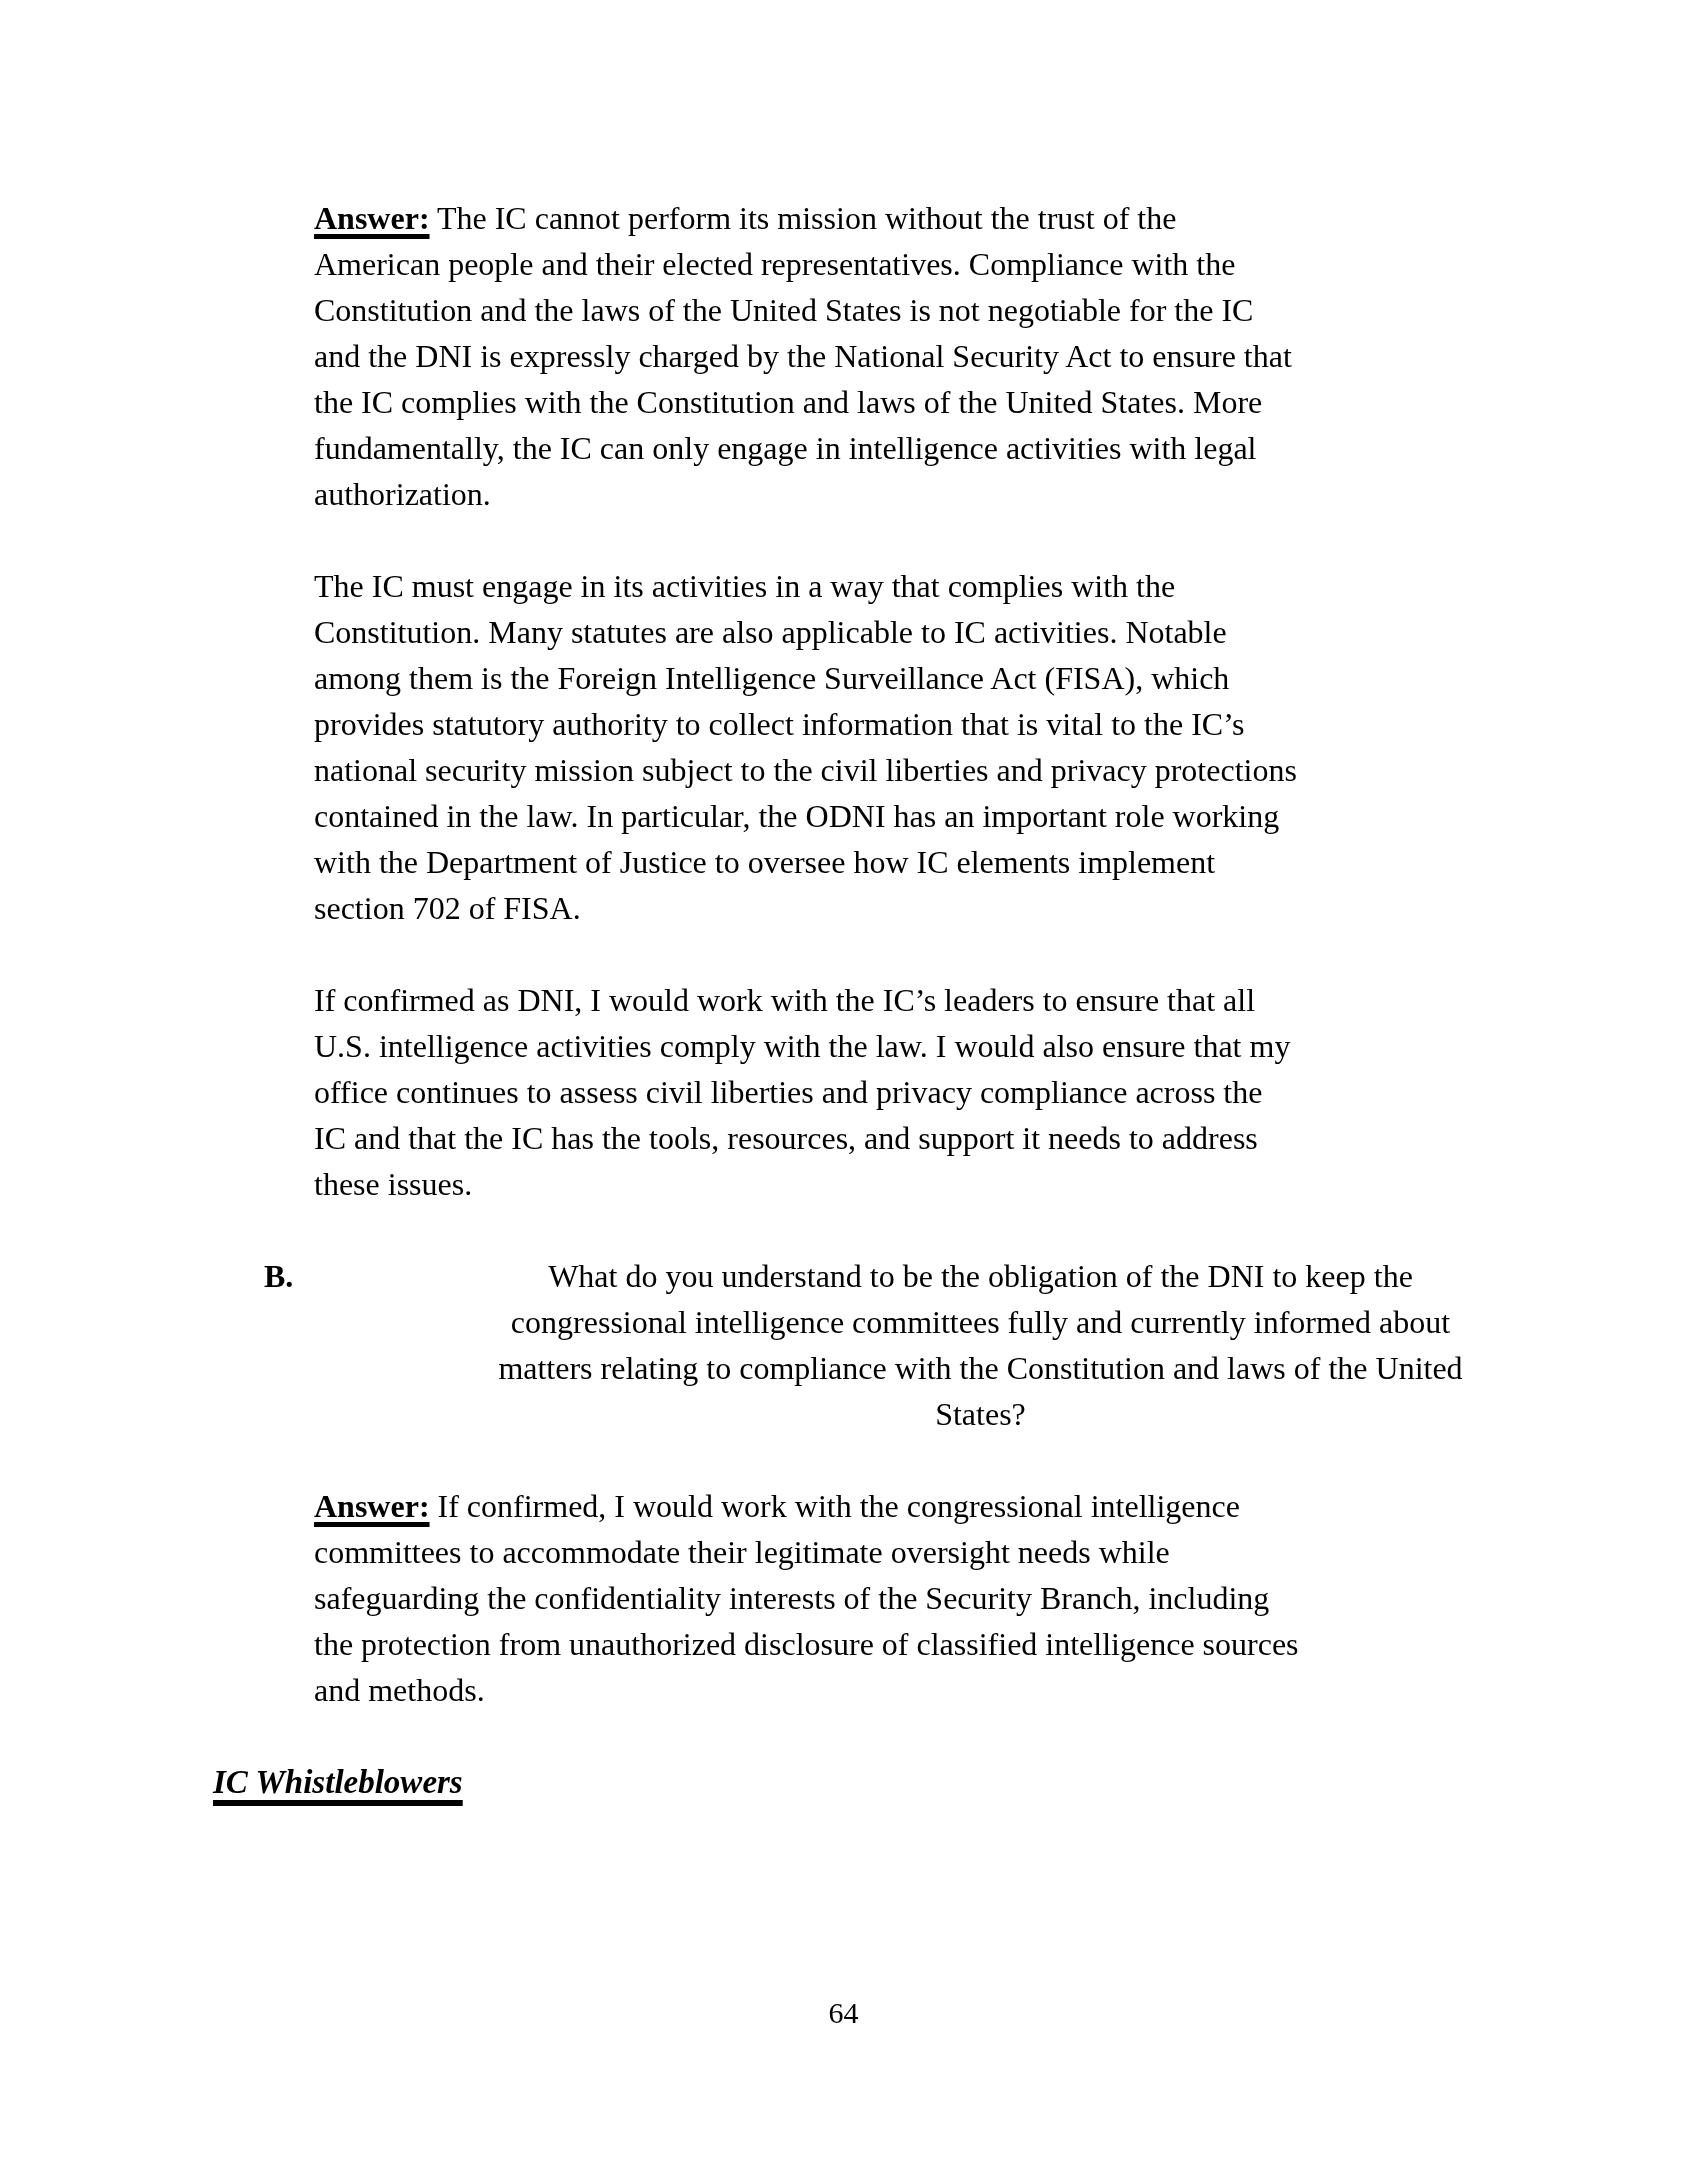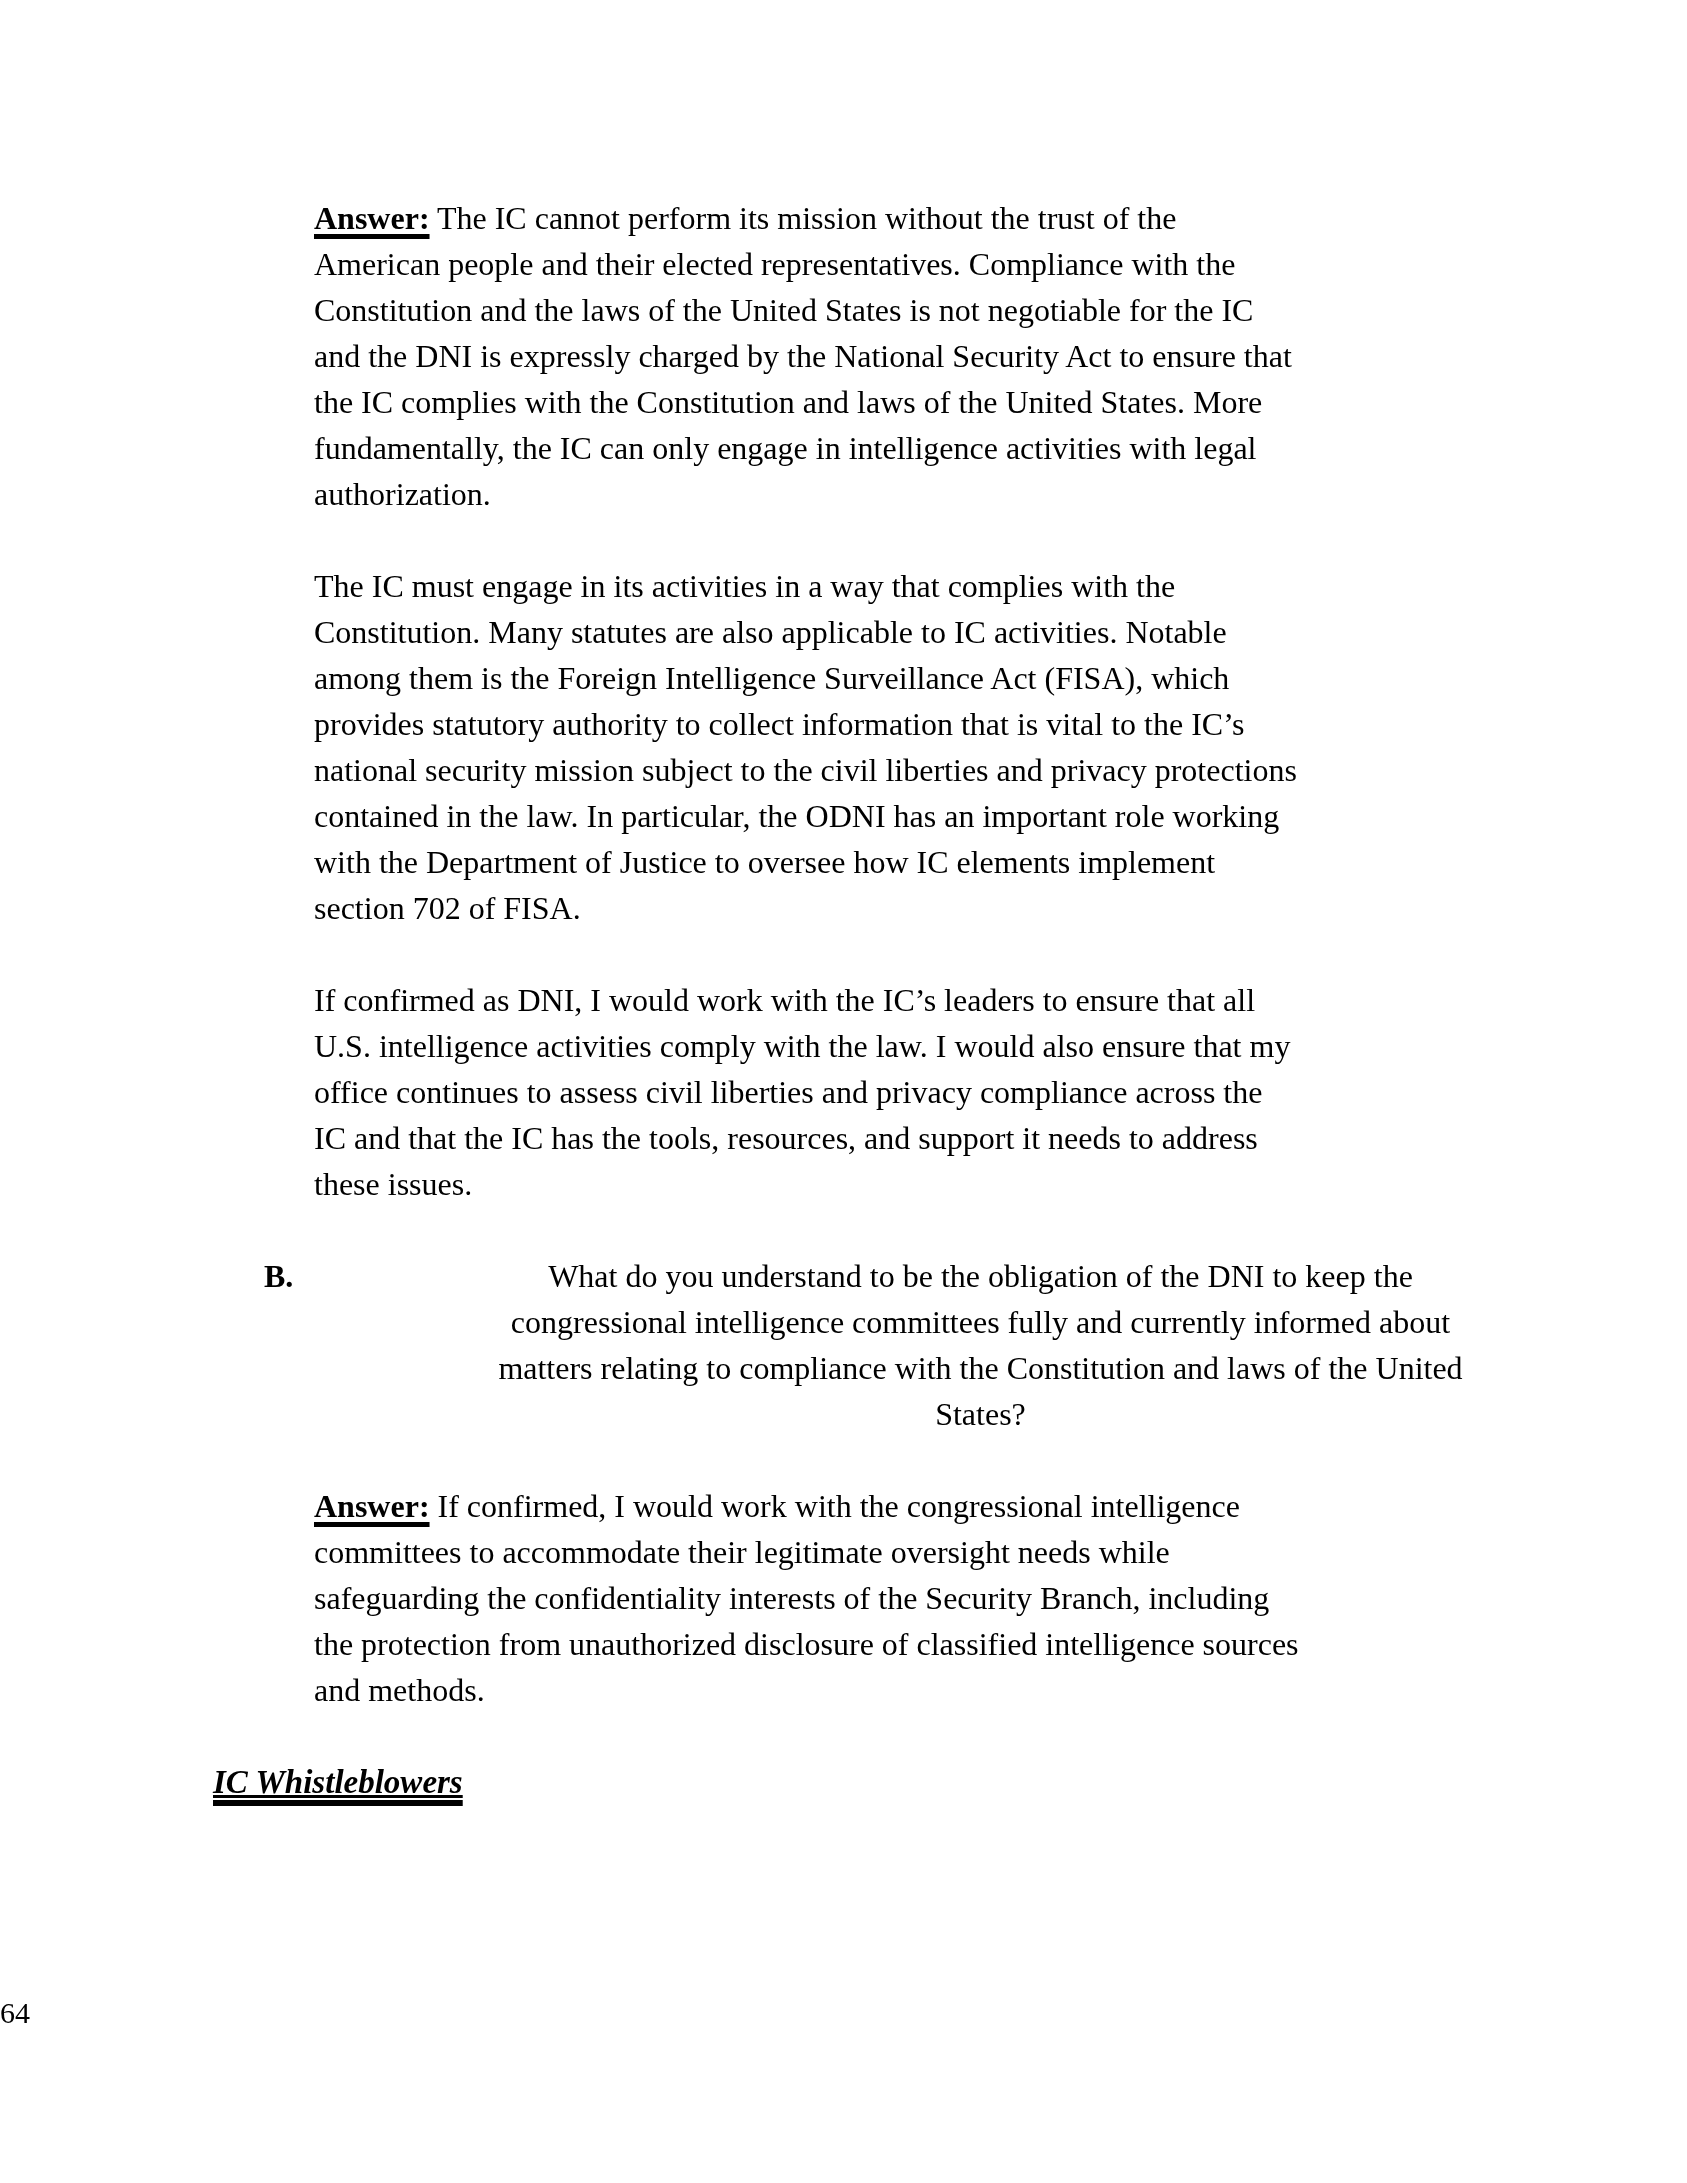--- a/index.html
+++ b/index.html
@@ -49,21 +49,20 @@
     flex: 0 0 50px;
   }
   .question-body {
     flex: 1 1 auto;
     text-align: center;
   }
   .section-heading {
     font-size: 33px;
     line-height: 46px;
     margin: 12px 40px 46px 197px;
-    text-decoration: underline;
   }
   .section-heading-text {
     font-weight: bold;
     font-style: italic;
     text-decoration: underline;
     text-decoration-thickness: 6px;
     text-underline-offset: 6.6px;
   }
   .question-final {
     font-size: 32px;
@@ -71,21 +70,21 @@
     margin: 0 40px 0 197px;
   }
   .question-final-label {
     font-weight: bold;
   }
   .page-number {
     position: absolute;
     top: 1990px;
     left: 0;
     width: 100%;
-    text-align: left;
+    text-align: center;
     font-size: 30px;
     line-height: 46px;
   }
 </style>
 </head>
 <body>
 
 <div class="page-content">
 
   <p class="para"><span class="answer-label">Answer:</span> <span class="pre">The IC cannot perform its mission without the trust of the

